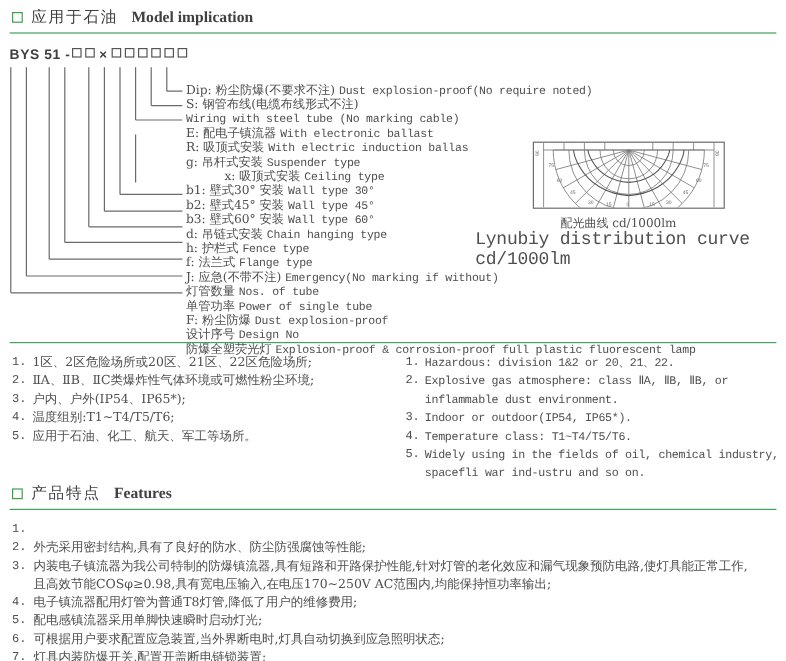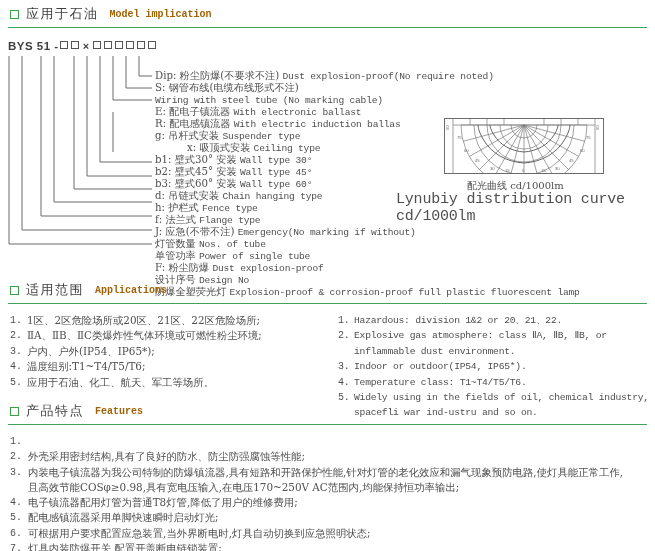--- a/index.html
+++ b/index.html
@@ -25,24 +25,24 @@
     box-sizing: border-box;
     flex: 0 0 auto;
   }
   .head-cn {
     font-family: "DejaVu Serif", serif;
     font-size: 13px;
     color: #3f3f3f;
     letter-spacing: 1.5px;
   }
   .head-en {
-    font-family: Liberation Mono, monospace;
-    font-size: 10px;
+    font-family: Liberation Serif, serif;
+    font-size: 13px;
     font-weight: 600;
-    color: #a16207;
+    color: #404040;
     margin-left: 4px;
   }
   .rule {
     height: 0;
     border-top: 1.3px solid #41a35a;
     margin: 4px 8px 0 8px;
   }
 
   
   #sec-model { position: absolute; left: 0; top: 5px; width: 655px; }
@@ -221,21 +221,21 @@
       <span>S: 钢管布线(电缆布线形式不注)</span>
     </div>
     <div class="leg" style="left:155px; top:60px;">
       <span class="en">Wiring with steel tube (No marking cable)</span>
     </div>
     <div class="leg" style="left:155px; top:72px;">
       <span>E: 配电子镇流器</span>
       <span class="en">With electronic ballast</span>
     </div>
     <div class="leg" style="left:155px; top:84px;">
-      <span>R: 配电感镇流器</span>
+      <span>R: 吸顶式安装</span>
       <span class="en">With electric induction ballas</span>
     </div>
     <div class="leg" style="left:155px; top:96px;">
       <span>g: 吊杆式安装</span>
       <span class="en">Suspender type</span>
     </div>
     <div class="leg" style="left:155px; top:108px;margin-left:32px;">
       <span>x: 吸顶式安装</span>
       <span class="en">Ceiling type</span>
     </div>
@@ -346,25 +346,20 @@
           <text x="77" y="53">0</text>
         </g>
       </svg>
     </div>
     <div id="polar-cap1">配光曲线 cd/1000lm</div>
     <div id="polar-cap2">Lynubiy distribution curve cd/1000lm</div>
   </div>
 </div>
 
 <div id="sec-apps">
-  <div class="section-head">
-    <span class="sq"></span>
-    <span class="head-cn">适用范围</span>
-    <span class="head-en">Applications</span>
-  </div>
   <div class="rule"></div>
 
   <div class="two-col">
     <div class="col-cn">
       <ol class="lst">
         <li>
             <span class="num">1.</span>
             <span>1区、2区危险场所或20区、21区、22区危险场所;</span>
           </li>
         <li>

